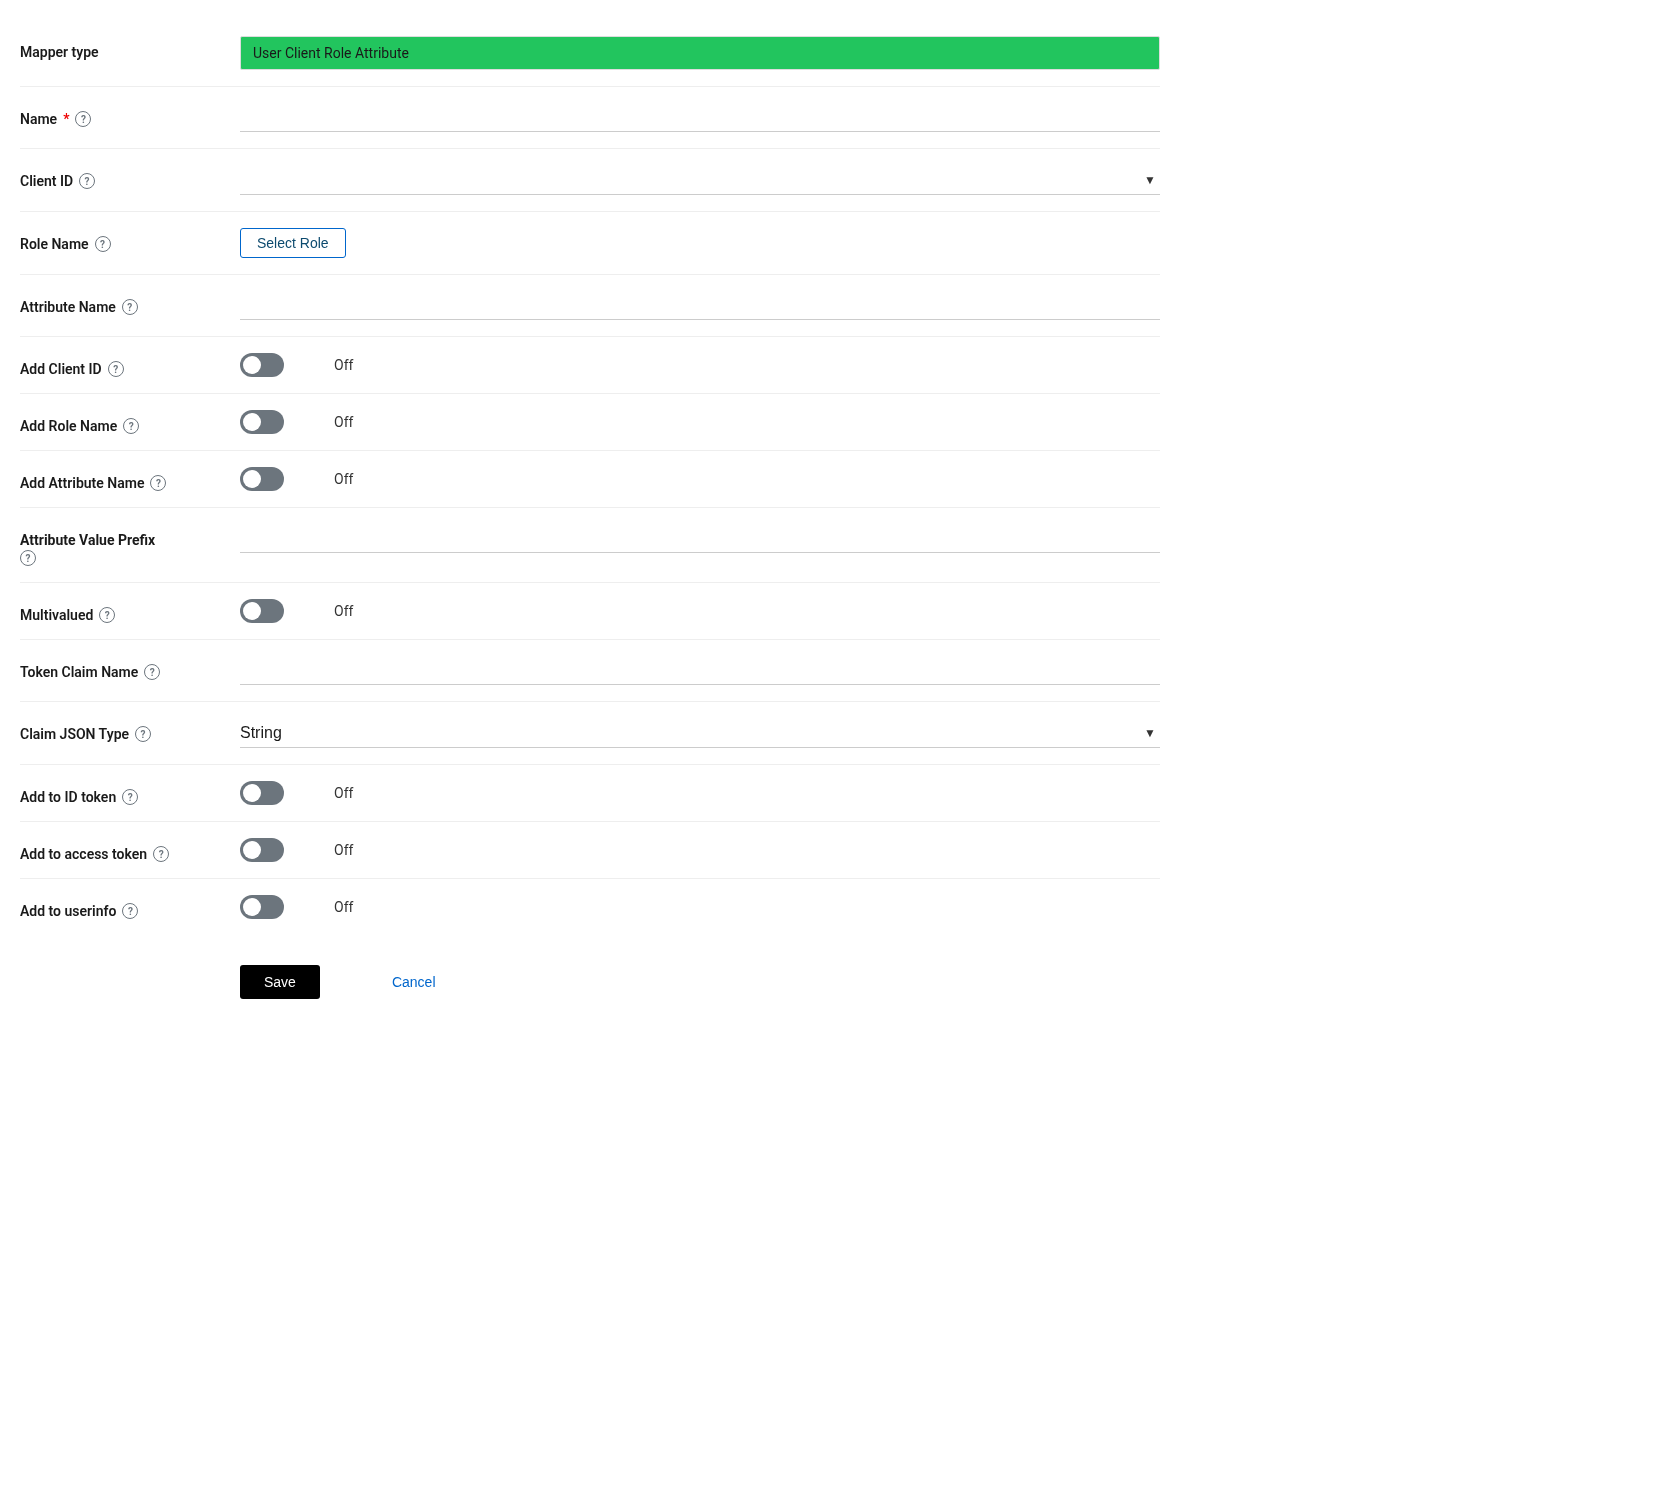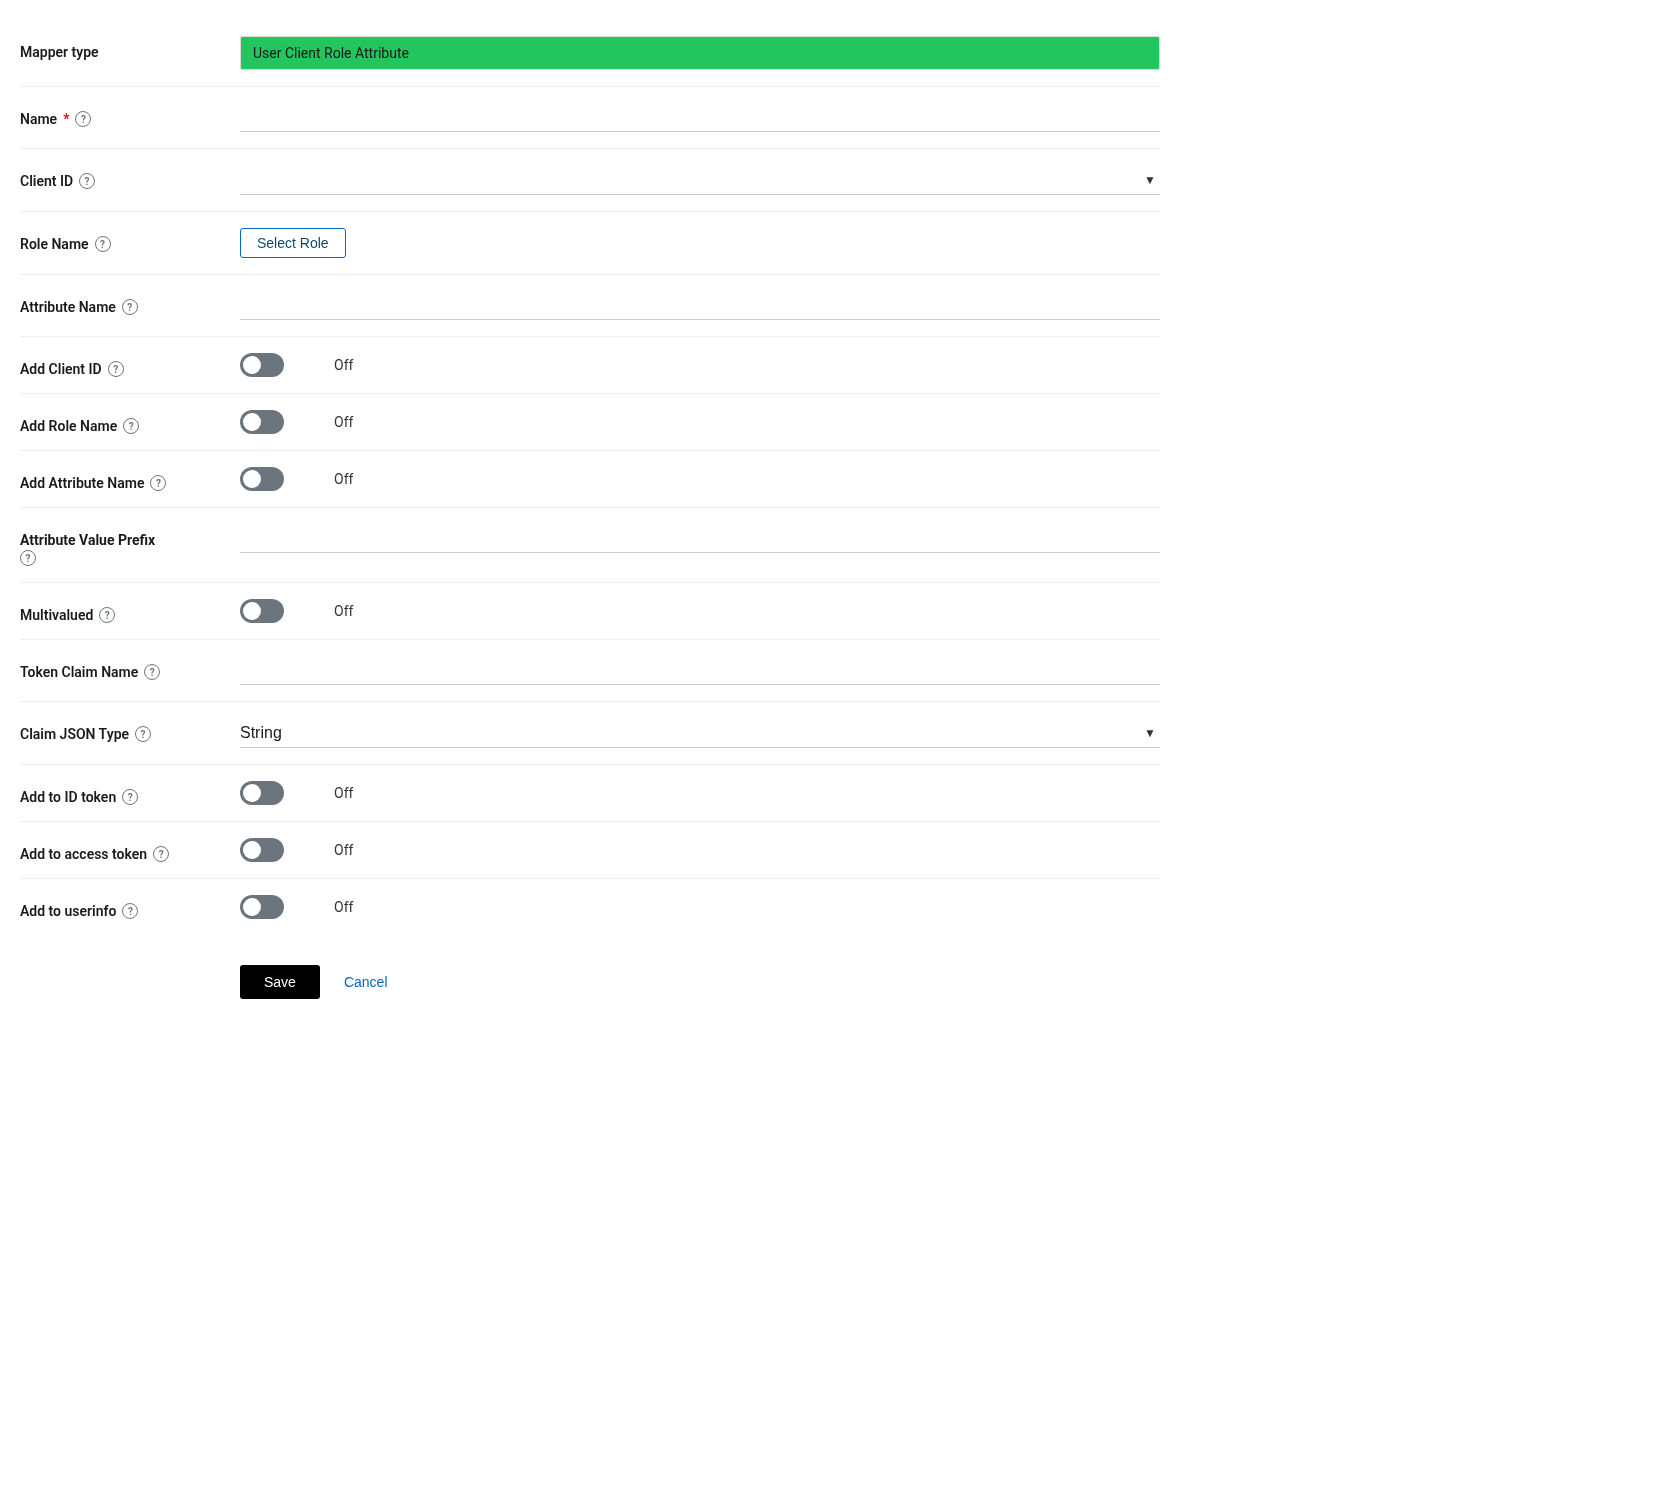--- a/index.html
+++ b/index.html
@@ -210,20 +210,21 @@
       font-weight: 500;
     }
 
     .cancel-btn {
       background: transparent;
       border: none;
       color: #0066cc;
       font-size: 14px;
       cursor: pointer;
       padding: 9px 4px;
+      margin-left: 48px;
     }
 
     .divider {
       height: 1px;
       background: #eee;
       margin: 0;
     }
   </style>
 </head>
 <body>

